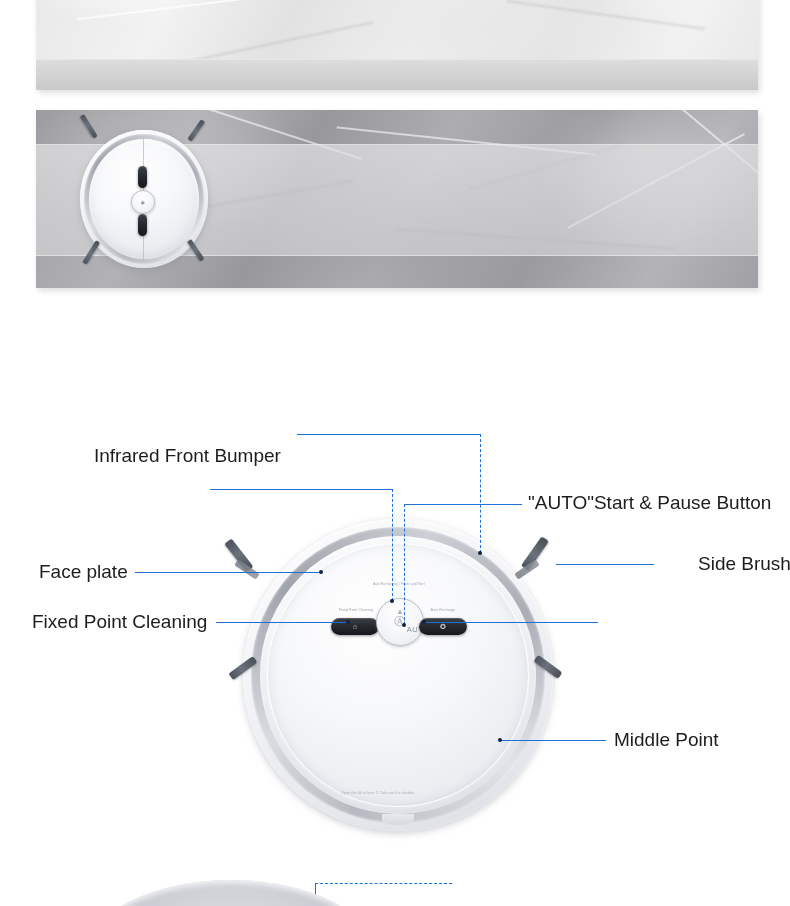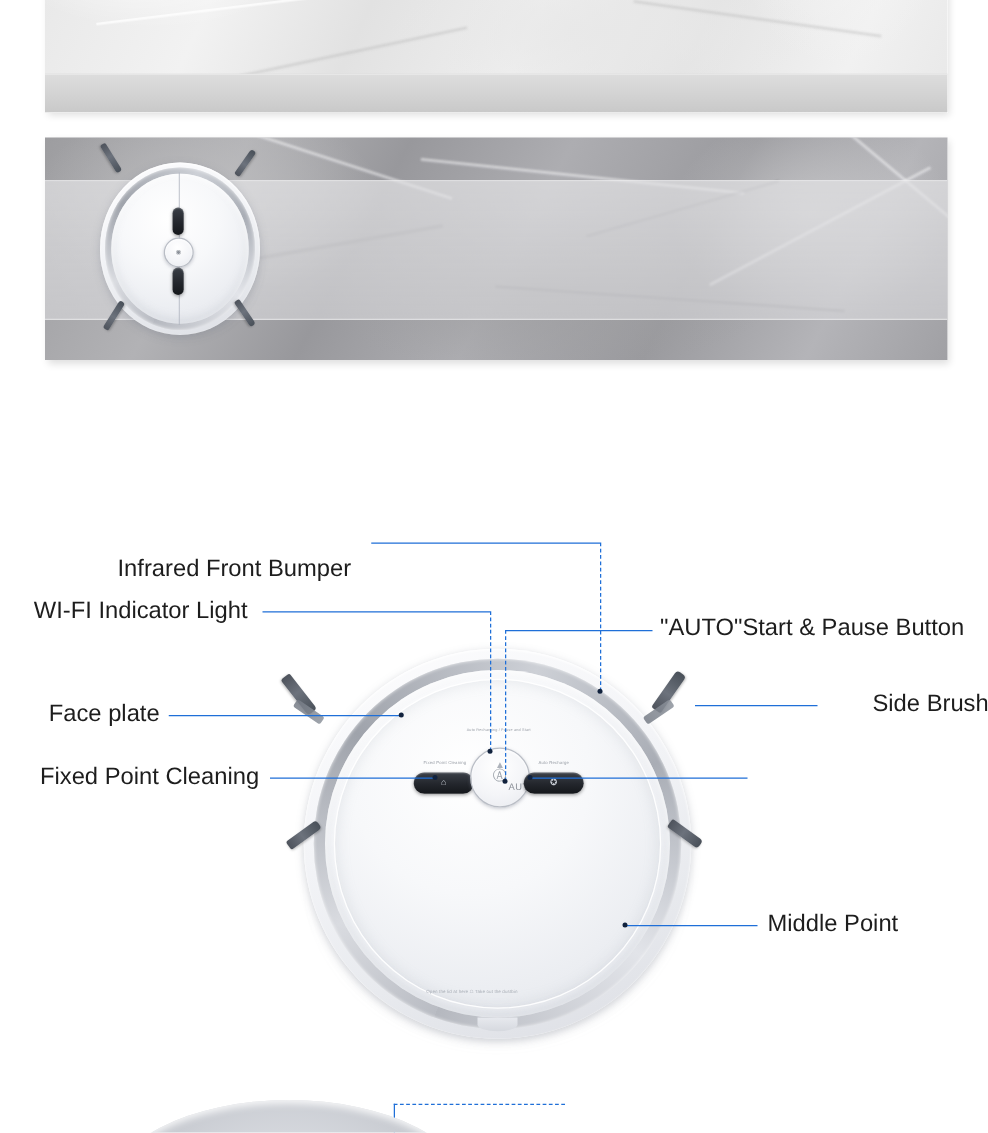--- a/index.html
+++ b/index.html
@@ -191,21 +191,20 @@
   <div class="dot" style="left:422px;top:620px;"></div>
 
   <div class="ln lnh" style="left:500px;top:740px;width:106px;"></div>
   <div class="dot" style="left:498px;top:738px;"></div>
 
   <div class="dash-h" style="left:315px;top:883px;width:137px;"></div>
   <div class="ln lnv" style="left:315px;top:883px;height:23px;"></div>
 
   <div class="lbl" style="left:94px;top:419px;margin-top:26px;">Infrared Front Bumper</div>
 
-  <div class="lbl" style="left:27px;top:478px;">WI-FI Indicator Light</div>
 
   <div class="lbl" style="left:528px;top:492px;">"AUTO"Start &amp; Pause Button</div>
 
   <div class="lbl" style="left:39px;top:561px;">Face plate</div>
 
   <div class="lbl" style="left:666px;top:553px;margin-left:32px;">Side Brush</div>
 
   <div class="lbl" style="left:32px;top:611px;">Fixed Point Cleaning</div>
 
 

